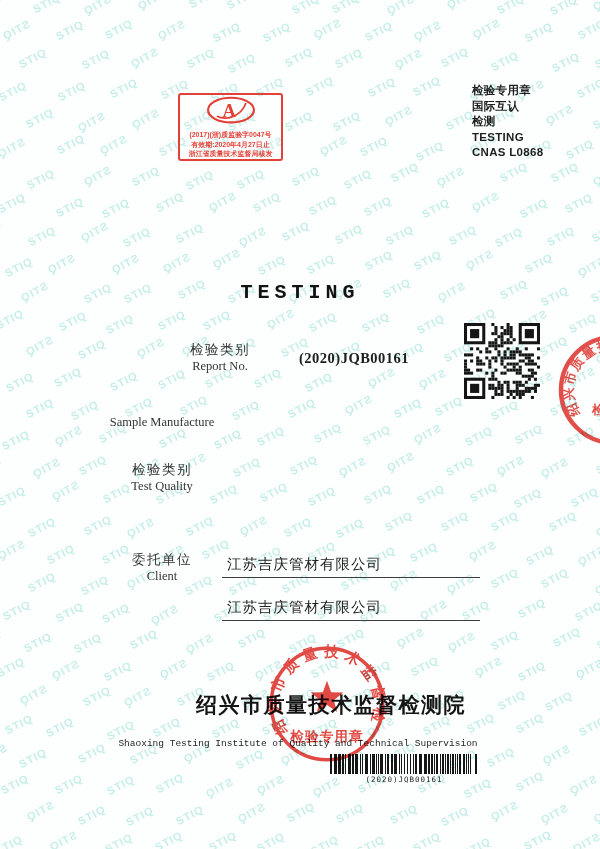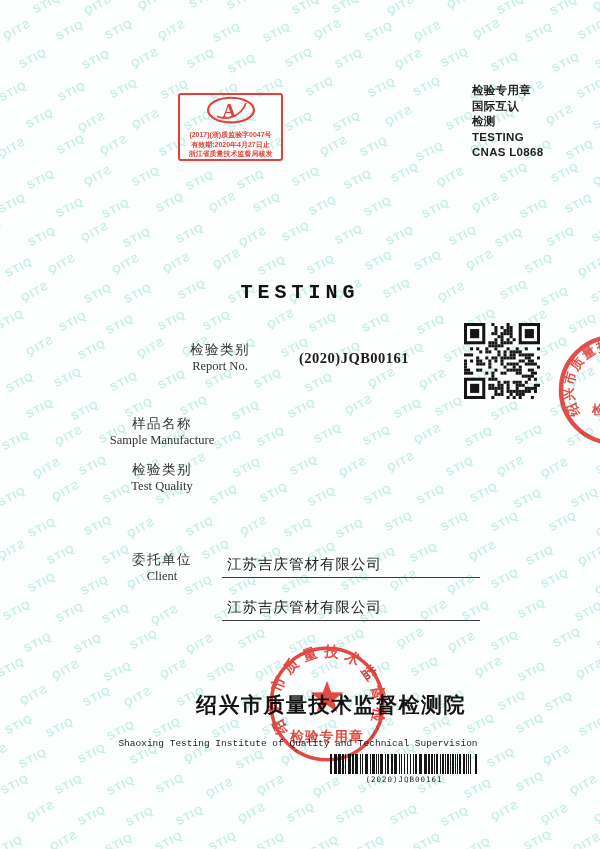--- a/index.html
+++ b/index.html
@@ -691,21 +691,20 @@
         <rect x="54" y="0" width="21" height="21" fill="#151515"></rect>
         <rect x="57" y="3" width="15" height="15" fill="#ffffff"></rect>
         <rect x="60" y="6" width="9" height="9" fill="#151515"></rect>
         <rect x="0" y="54" width="21" height="21" fill="#151515"></rect>
         <rect x="3" y="57" width="15" height="15" fill="#ffffff"></rect>
         <rect x="6" y="60" width="9" height="9" fill="#151515"></rect>
       </svg>
 
     <div class="field-row" style="top:413px">
       <div class="field-label">
-        <div class="label-zh">样品名称</div>
         <div class="label-en">Sample Manufacture</div>
       </div>
     </div>
     <div class="field-row" style="top:459px">
       <div class="field-label">
         <div class="label-zh">检验类别</div>
         <div class="label-en">Test Quality</div>
       </div>
     </div>
     <div class="field-row" style="top:549px">

